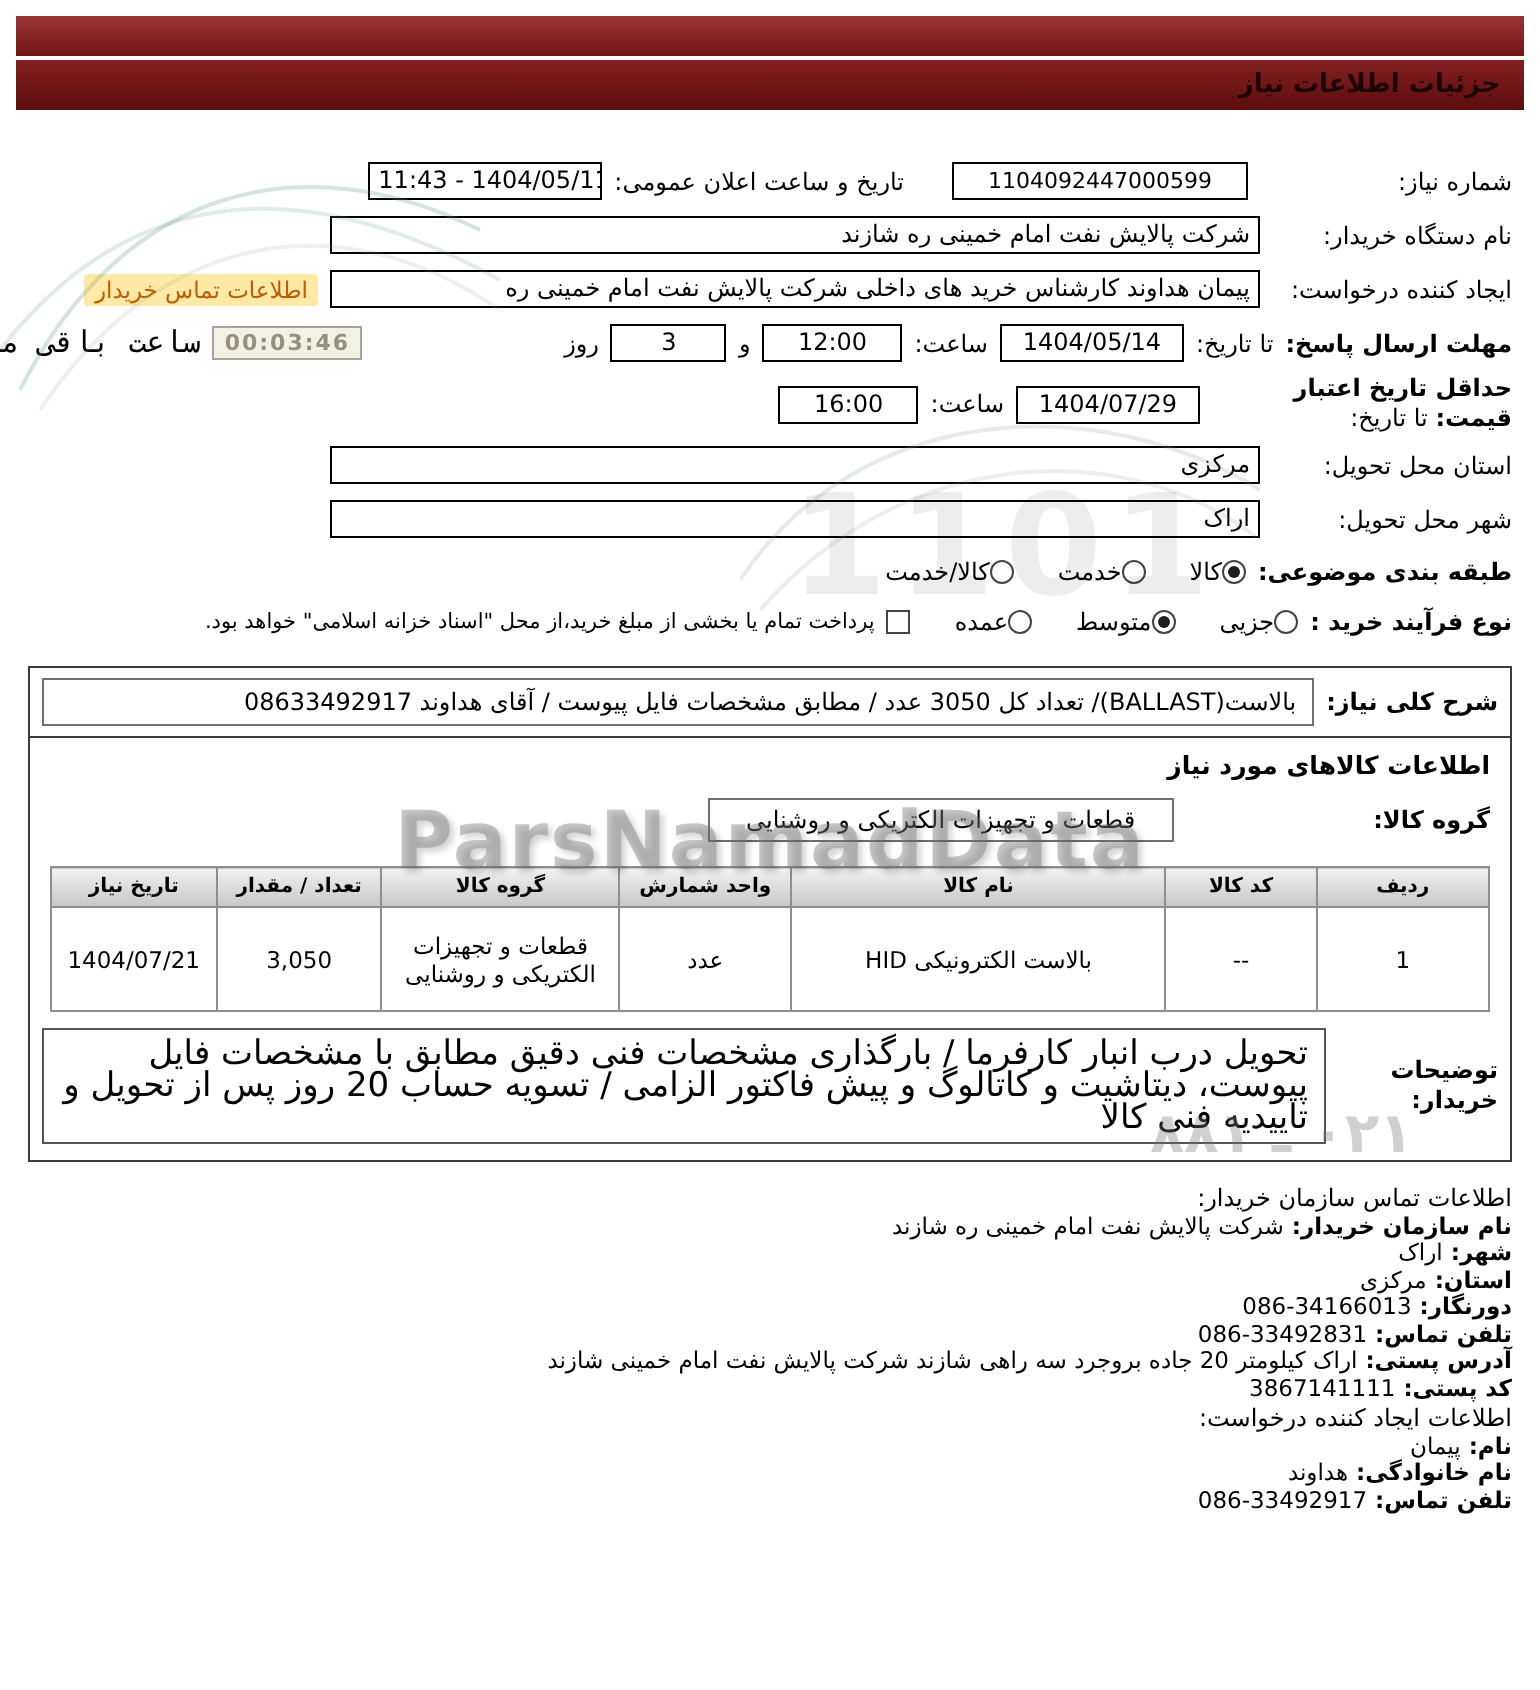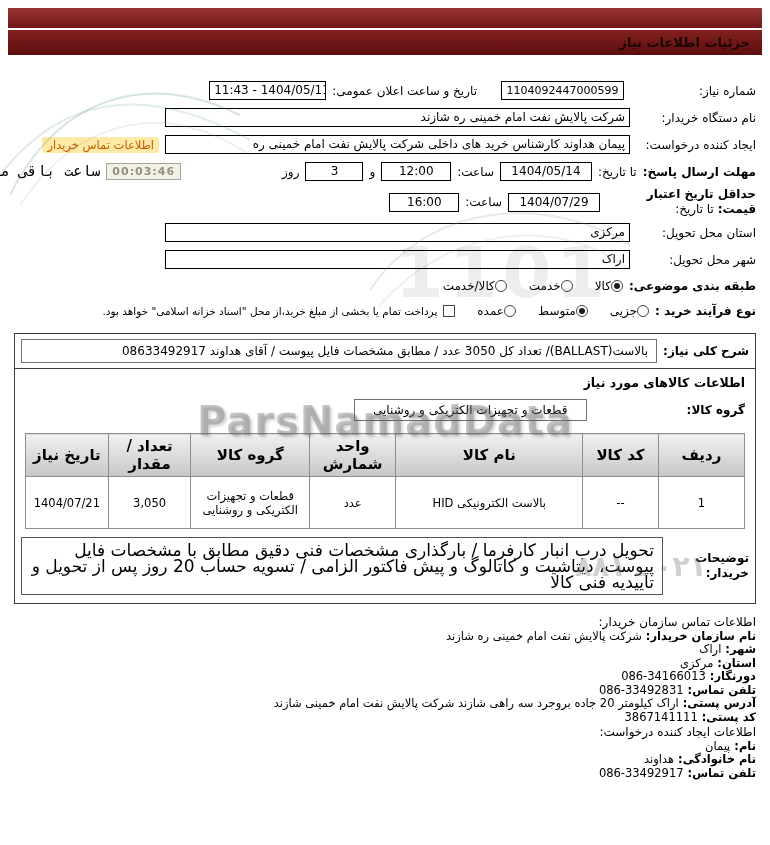--- a/index.html
+++ b/index.html
@@ -21,21 +21,21 @@
   
   .form { margin-top:22px; }
   .frow { display:flex; align-items:center; column-gap:6px; margin:0 14px; height:27px; }
   .frow.h34 { height:34px; }
   .frow.h25 { height:25px; }
   .lbl { white-space:nowrap; flex-shrink:0; }
   .bold { font-weight:bold; }
   .box { background:#fff; border:1px solid #000; height:19px; line-height:17px;
          padding:0 4px; flex-shrink:0; overflow:hidden; white-space:nowrap; }
   .center { text-align:center; }
-  .w128 { width:123px; font-size:11px; }
+  .w128 { width:148px; font-size:11px; }
   .w148 { width:117px; }
   .w92  { width:92px; }
   .w70  { width:70px; }
   .w58  { width:58px; }
   .wide { width:465px; }
   .lblw126 { width:126px; flex-shrink:0; }
   .lblw120 { width:120px; flex-shrink:0; }
   .lblwrap { width:150px; white-space:normal; line-height:15px; flex-shrink:0; }
   .gap18 { margin-right:18px; }
   .timer { background:#f3f0e5; border:1px solid #a8a49a; color:#94917f;
@@ -56,21 +56,21 @@
   .section2 { margin:10px 14px 0; border:1px solid #3c3c3c; background:#fff; }
   .descrow { display:flex; align-items:center; gap:6px; padding:5px 6px; border-bottom:1px solid #3c3c3c; }
   .descbox { flex:1; border:1px solid #6f6f6f; min-height:22px; line-height:20px;
              padding:1px 8px; text-align:right; }
   .itemshdr { font-weight:bold; font-size:12.5px; padding:6px 10px 2px; }
   .grouprow { display:flex; align-items:center; padding:7px 10px 4px; }
   .groupbox { border:1px solid #6f6f6f; padding:3px 18px; margin-left:auto; margin-right:100px; }
   .tblwrap { padding:8px 10px 6px; }
   table.items { width:100%; border-collapse:collapse; }
   table.items th { background:linear-gradient(#f1f1f1,#c7c7c7); border:1px solid #8e8e8e;
-                   font-size:15px; font-weight:bold; padding:3px 2px; height:20px; }
+                   font-size:10px; font-weight:bold; padding:3px 2px; height:20px; }
   table.items td { border:1px solid #8e8e8e; font-size:11.5px; text-align:center;
                    padding:4px 3px; height:52px; vertical-align:middle; background:#fff; }
   .notesrow { display:flex; align-items:center; gap:6px; padding:2px 6px 8px; }
   .noteslbl { width:80px; font-weight:bold; text-align:right; line-height:15px; flex-shrink:0; }
   .notesbox { flex:1; border:1px solid #555; padding:4px 8px; font-size:17px;
               line-height:16px; text-align:right; min-height:40px; }
 
   
   .contacts { margin:12px 14px 0; font-size:11.5px; line-height:13.5px; }
   .cheader { font-weight:normal; font-size:12px; margin-top:2px; }

